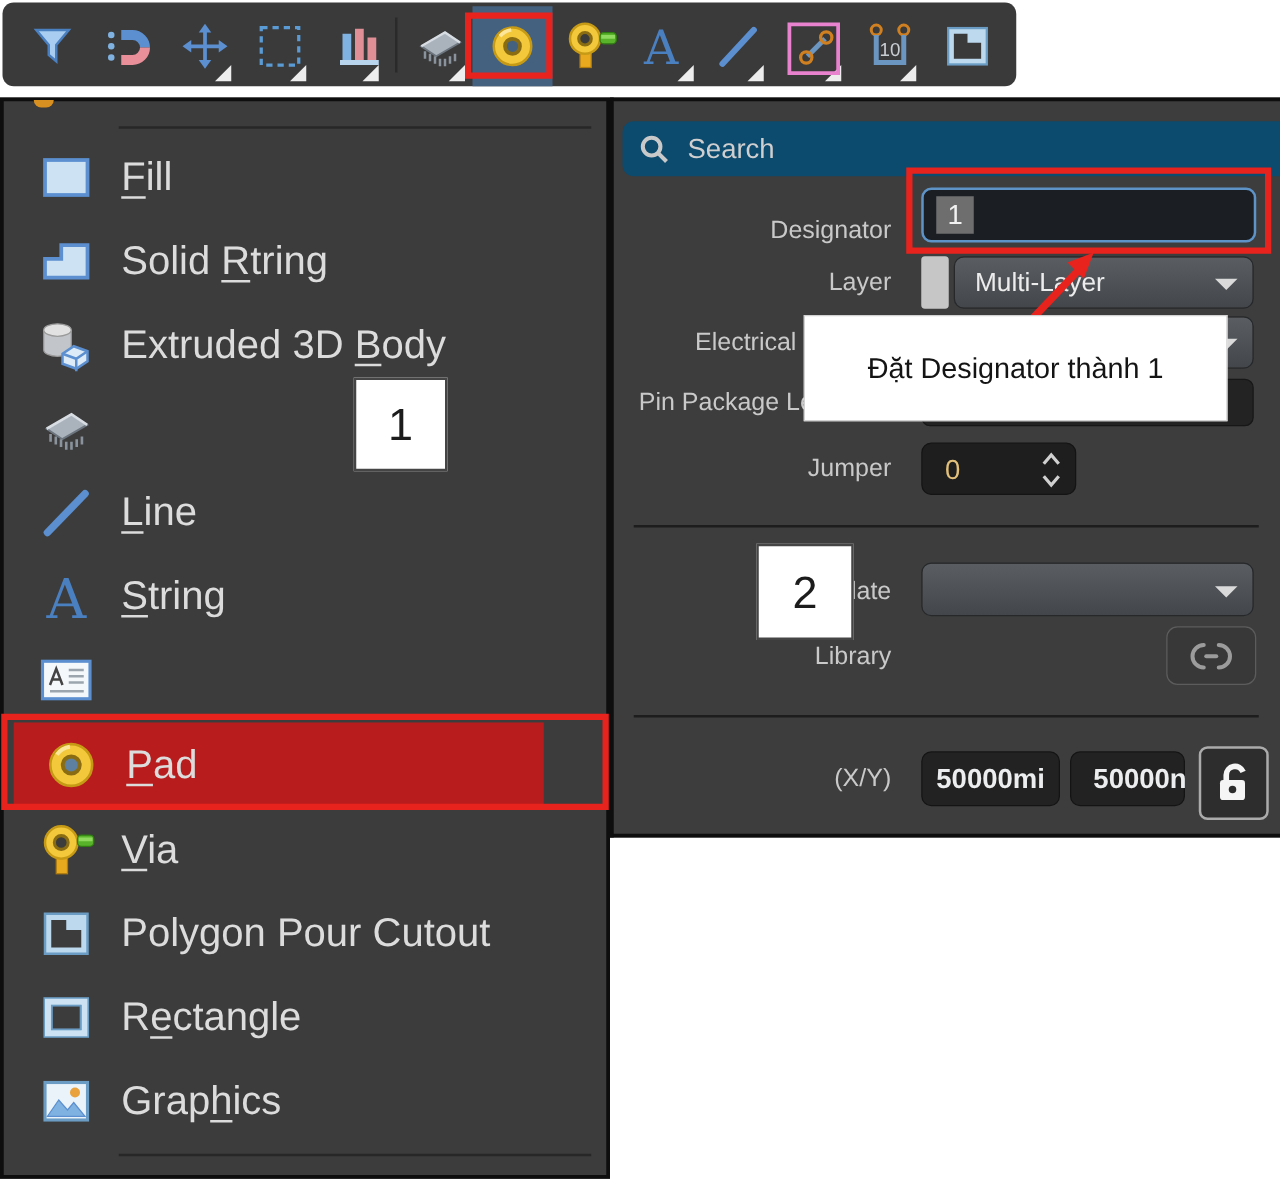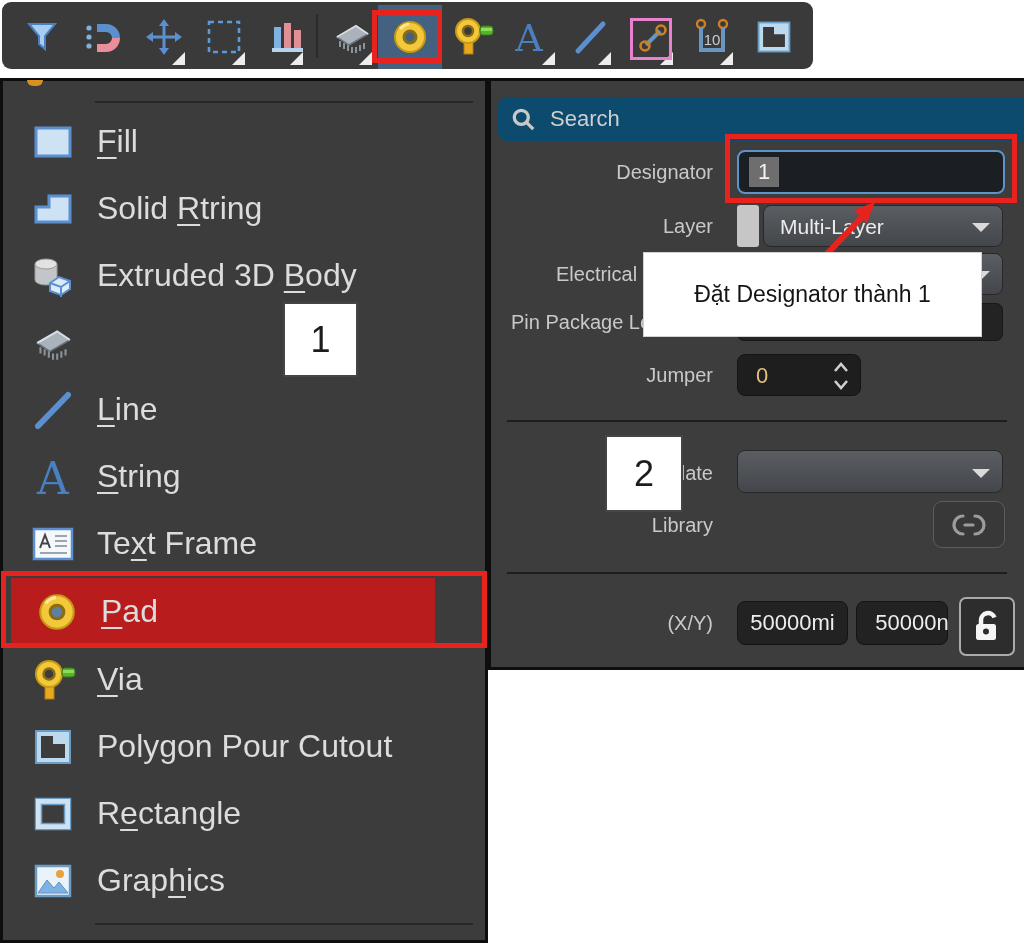--- a/index.html
+++ b/index.html
@@ -65,21 +65,21 @@
   #jumper-spin { left:246px; top:273px; width:124px; height:42px; background:#1e1e1e;
                  border:1px solid #141414; border-radius:8px; position:absolute; }
   #jumper-val { position:absolute; left:18px; line-height:42px; font-size:22px; color:#e3c07a; }
   #jumper-chevrons { position:absolute; right:10px; top:5px; }
   .psep { position:absolute; left:16px; width:500px; height:2px; background:#1d1d1d; }
   #template-dd { left:246px; top:369px; width:266px; height:43px; }
   #library-btn { left:442px; top:420px; width:72px; height:47px; position:absolute;
                  background:#383838; border:1px solid #5c5c5c; border-radius:9px;
                  display:flex; align-items:center; justify-content:center; }
   .valbox { position:absolute; top:520px; height:44px; background:#222222; border:1px solid #141414;
-            border-radius:8px; color:#ecedee; font-size:22px; font-weight:400;
+            border-radius:8px; color:#ecedee; font-size:22px; font-weight:700;
             display:flex; align-items:center; justify-content:center; }
   #xbox { left:246px; width:111px; }
   #ybox { left:365px; width:92px;padding-left:20px; }
   #lock-btn { left:468px; top:516px; width:56px; height:59px; position:absolute;
               background:#2d2d2d; border:2px solid #ababab; border-radius:7px;
               display:flex; align-items:center; justify-content:center; }
 
   
   #callout { left:643px; top:252px; width:339px; height:85px; background:#ffffff;
              border:1px solid #d2d2d2; z-index:20; display:flex; align-items:center;
@@ -278,21 +278,20 @@
     </div>
 
     <div class="mrow" style="top:429px">
       <span class="micon">
         <svg width="46" height="46" viewBox="0 0 46 46">
           <rect x="4" y="8" width="38" height="30" fill="#f4f8fb" stroke="#5b8fd0" stroke-width="2.5"></rect>
           <path d="M10 27 l5 -13 5 13 M12 22.5 h6.5" stroke="#444" stroke-width="2" fill="none"></path>
           <path d="M25 15 h12 M25 20 h12 M25 25 h12 M10 32 h27" stroke="#9aa5ad" stroke-width="2"></path>
         </svg>
       </span>
-      <span class="mlabel"><span>Te</span><span class="mkey">x</span><span>t Frame</span></span>
     </div>
 
     <div class="mrow hl" style="top:497px">
       <span class="micon">
         <svg width="46" height="46" viewBox="0 0 44 44">
           <circle cx="22" cy="22" r="16" fill="#f3c83b" stroke="#c79a15" stroke-width="2"></circle>
           <path d="M11 14 a15 15 0 0 1 10 -6" stroke="#fbe69a" stroke-width="3" fill="none"></path>
           <circle cx="22" cy="22" r="6.5" fill="#5d7fa0" stroke="#8a6d12" stroke-width="3"></circle>
         </svg>
       </span>
@@ -352,21 +351,21 @@
   <div id="panel" class="abs">
 
     <div id="searchbar" class="abs">
       <svg class="abs" style="left:13px; top:10px" width="26" height="26" viewBox="0 0 24 24">
         <circle cx="9.5" cy="9.5" r="6.5" fill="none" stroke="#c9c9c9" stroke-width="3"></circle>
         <path d="M14.5 14.5 l6 6" stroke="#c9c9c9" stroke-width="3"></path>
       </svg>
       <span id="search-text">Search</span>
     </div>
 
-    <div class="plabel r" style="top:78px">Designator</div>
+    <div class="plabel r" style="top:90px">Designator</div>
     <div id="designator-input" class="abs">
       <span id="designator-val">1</span>
     </div>
     <div id="red-desig" class="redbox"></div>
 
     <div class="plabel r" style="top:132px">Layer</div>
     <div id="layer-swatch"></div>
     <div id="layer-dd" class="dropdown">
       <span id="layer-text">Multi-Layer</span>
       <span class="ddarrow"></span>

